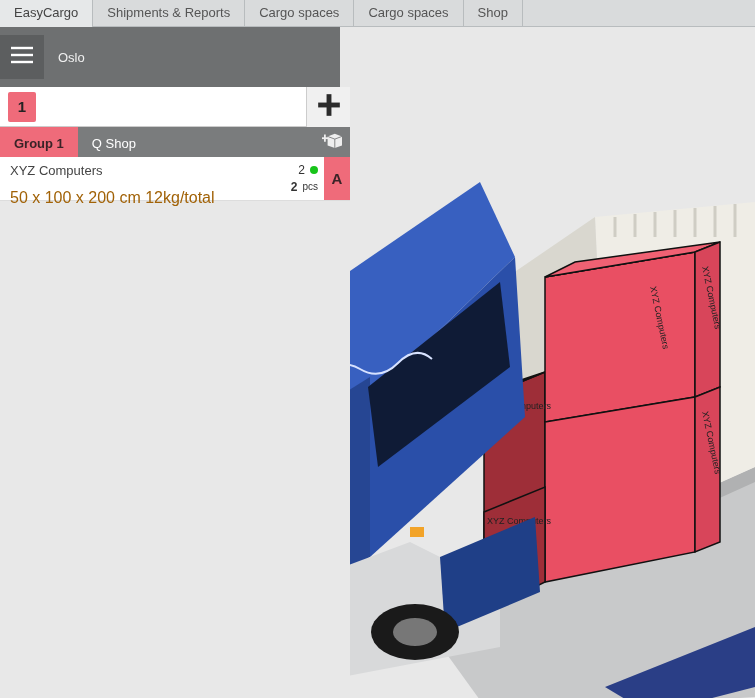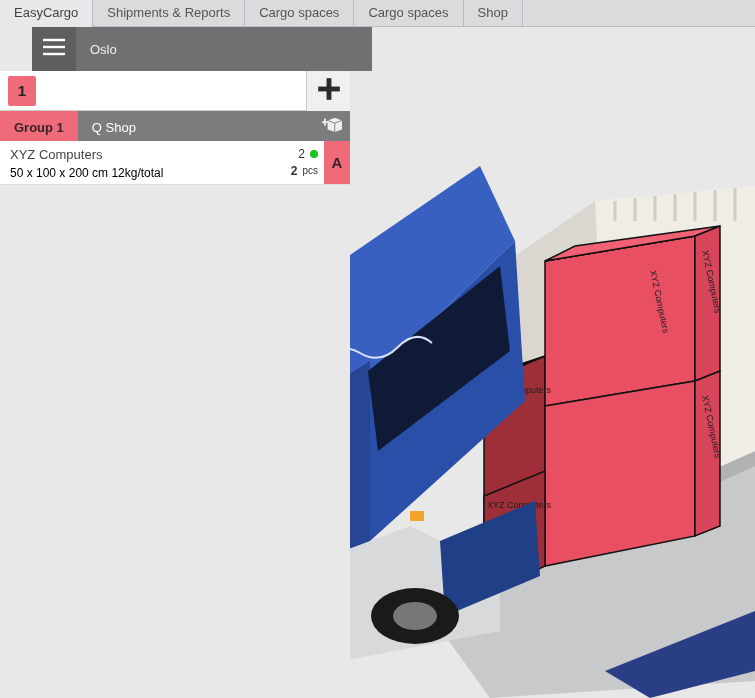--- a/index.html
+++ b/index.html
@@ -4,21 +4,21 @@
 <style>
   * { box-sizing: border-box; margin: 0; padding: 0; }
   html, body { width: 755px; height: 698px; font-family: Arial, Helvetica, sans-serif; overflow: hidden; background: #e8e8e8; }
 
   
   .topnav { display: flex; height: 27px; background: #d9dbdc; border-bottom: 1px solid #b8bcbe; }
   .navitem { padding: 0 14px; height: 27px; line-height: 26px; font-size: 13px; color: #555; border-right: 1px solid #b8bcbe; cursor: pointer; }
   .navitem.brand { font-weight: 500; color: #444; background: #e6e8e9; }
 
   
-  .toolbar { display: flex; align-items: center; height: 44px; width: 340px; background: #6e7071; margin-left: 32px; }
+  .toolbar { display: flex; align-items: center; height: 60px; width: 340px; background: #6e7071; }
   .hamburger { width: 44px; height: 44px; display: flex; align-items: center; justify-content: center; cursor: pointer; background: #5c5e5f; }
   .hamburger svg { width: 22px; height: 18px; }
   .toolbar-title { color: #f0f0f0; font-size: 13px; margin-left: 14px; }
 
   
   .body-row { display: flex; height: calc(698px - 27px - 44px); }
   .sidebar { width: 350px; background: #e8e8e8; position: relative; display: flex; flex-direction: column; }
   .canvas  { flex: 1; position: relative; overflow: hidden; }
 
   
@@ -34,21 +34,21 @@
   .grouptab { height: 30px; padding: 16px 14px; display:flex; align-items:center; font-size: 13px; cursor:pointer; }
   .grouptab.active { background: #ef6b7a; color: #3a2327; font-weight: bold; }
   .grouptab.inactive { color: #ffffff; }
   .groupspacer { flex:1; }
   .groupicon { width: 34px; display:flex; align-items:center; justify-content:center; cursor:pointer; }
 
   
   .itemrow { display:flex; height:44px; background:#fff; border-bottom:1px solid #ddd; }
   .itemmain { flex:1; padding:6px 10px 0 10px; }
   .itemtitle { font-size:13px; color:#444; }
-  .itemdims  { font-size:12px; color:#000000; margin-top:4px; }
+  .itemdims  { font-size:16px; color:#a16207; margin-top:11px; }
   .itemcounts { width:56px; padding:4px 6px 0 0; text-align:right; font-size:12px; color:#333; }
   .countline { display:flex; justify-content:flex-end; align-items:center; gap:5px; height:17px; }
   .dot { width:8px; height:8px; border-radius:50%; background:#17c41a; }
   .colorbar { width:26px; background:#ef6b7a; color:#3a2327; font-weight:bold; font-size:15px; display:flex; align-items:center; justify-content:center; }
 
   
   .collapsetab { position:absolute; left:0; top:26px; width:24px; height:30px; background:#5e5f60; display:flex; align-items:center; justify-content:center; cursor:pointer; }
 
   
   .scene { position:absolute; inset:0; }

